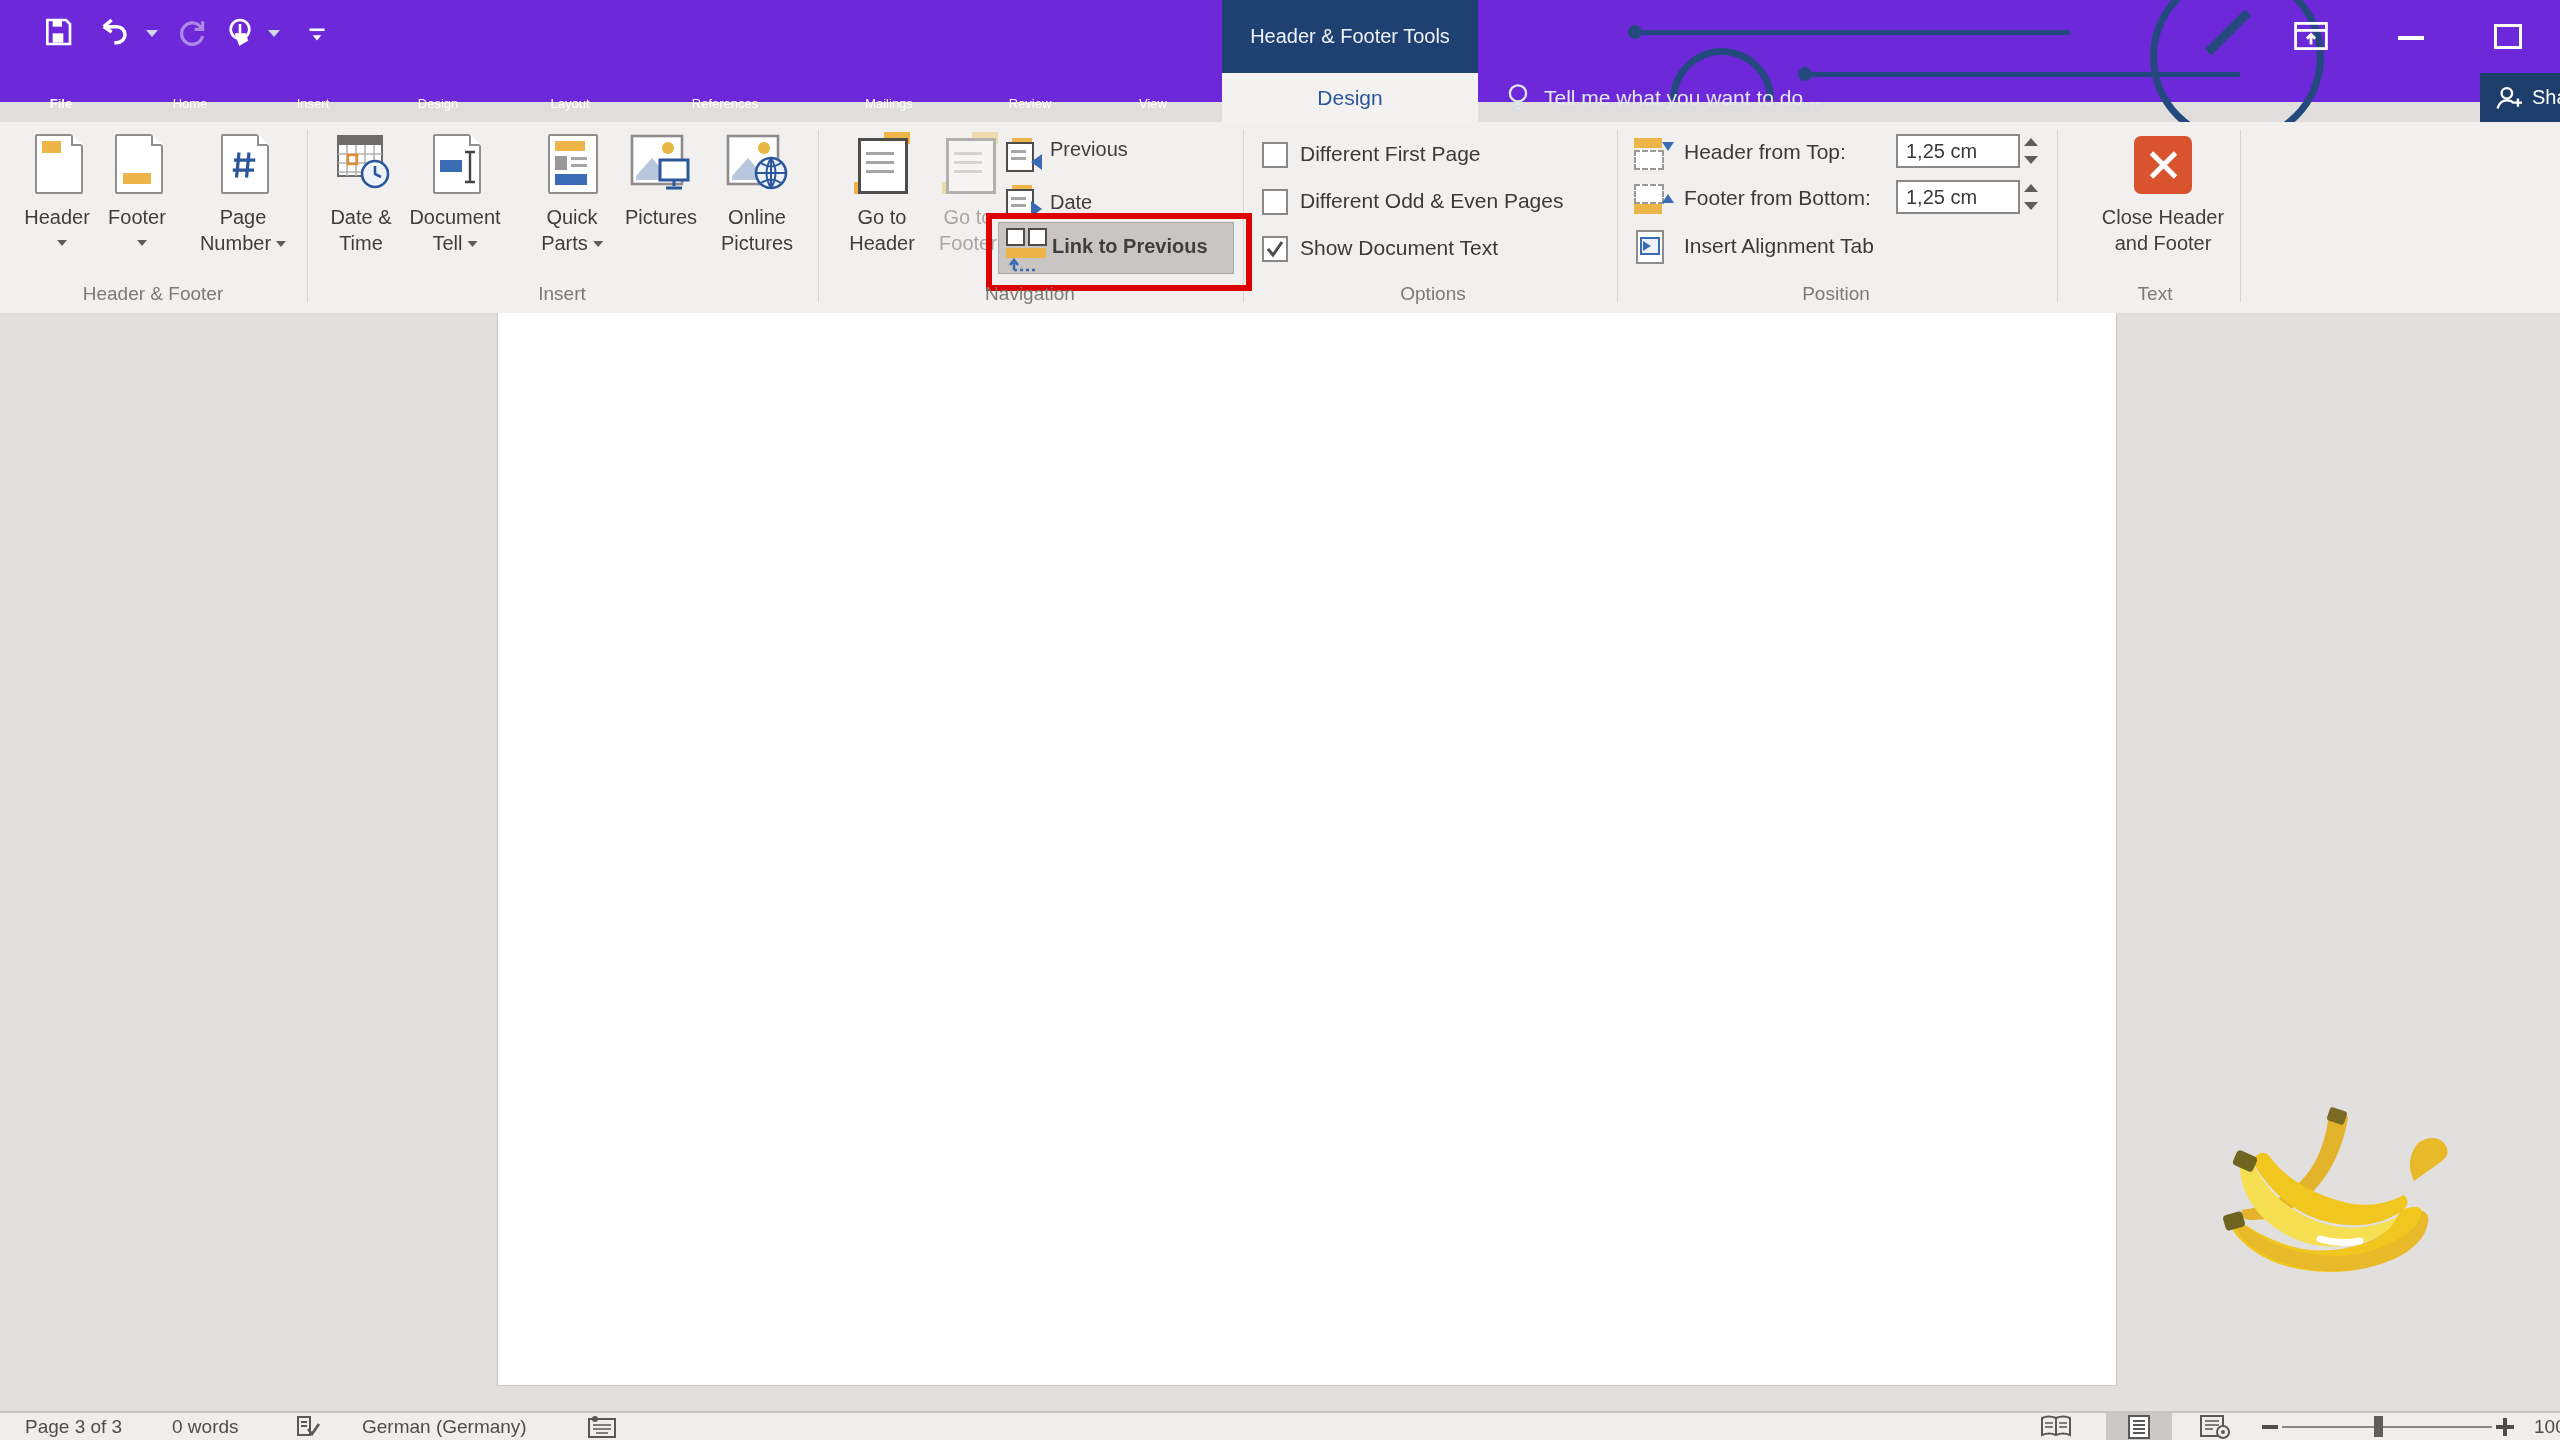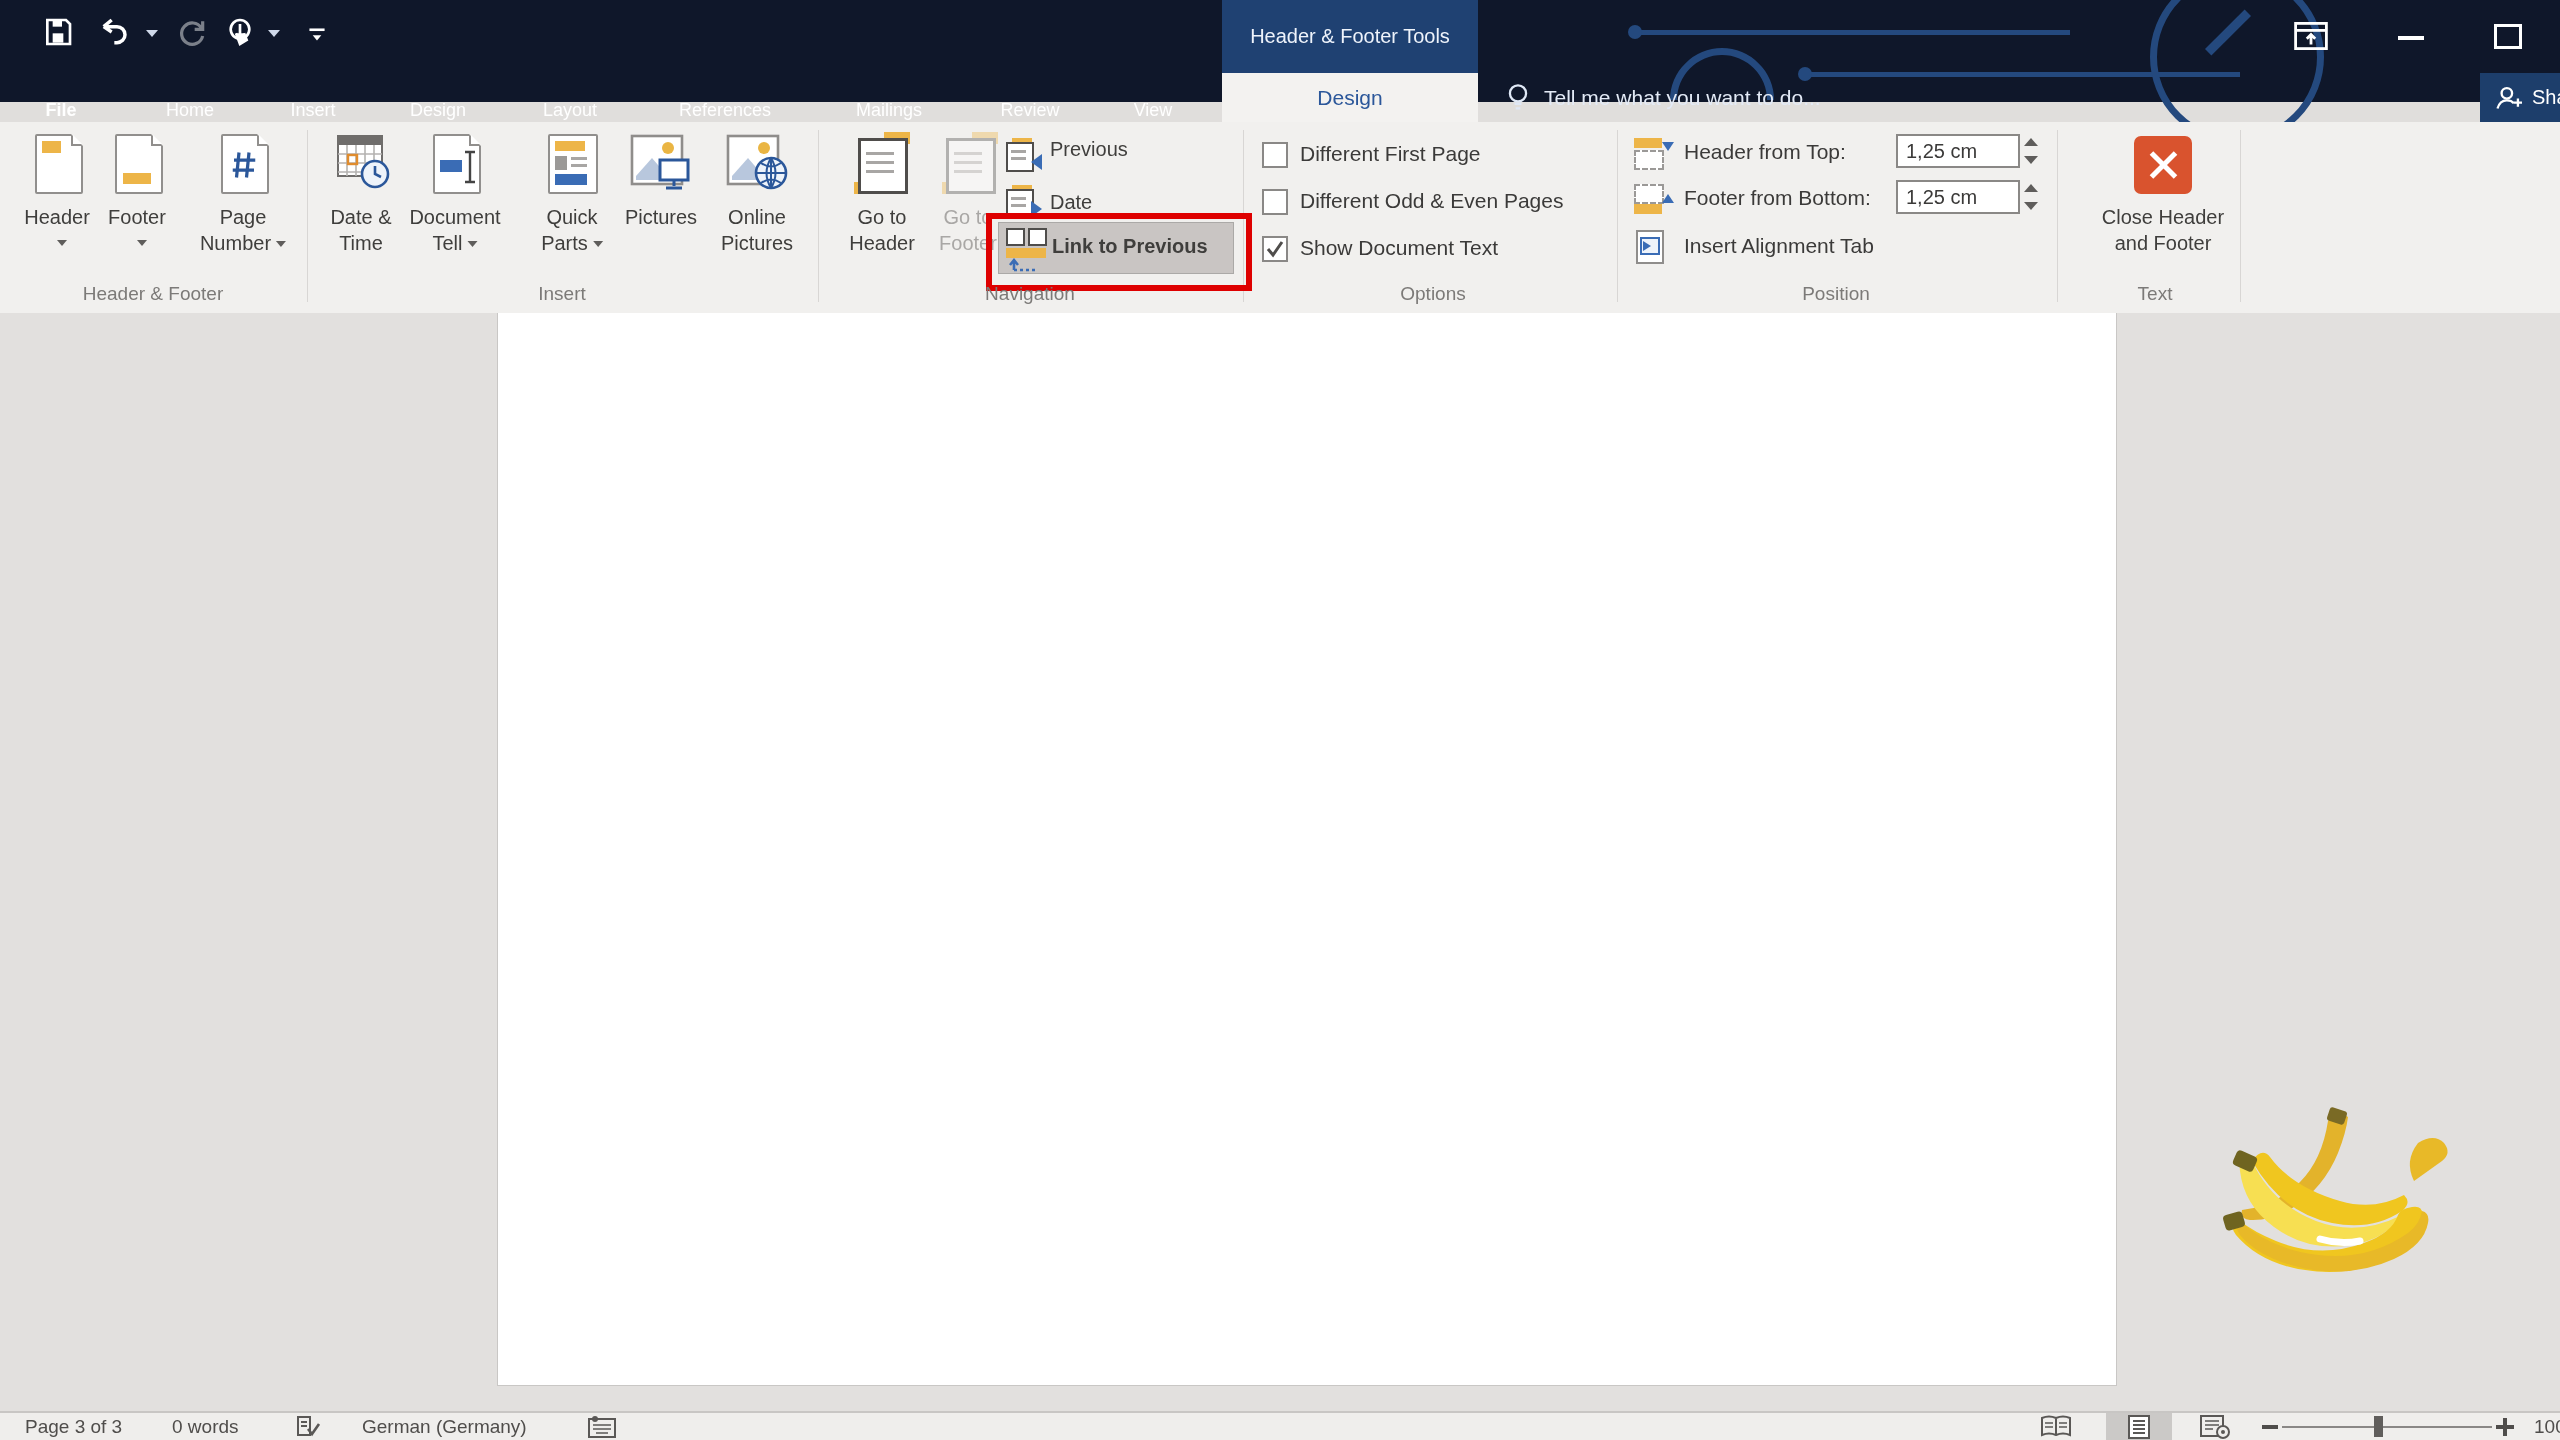--- a/index.html
+++ b/index.html
@@ -1,30 +1,30 @@
 <!DOCTYPE html>
 <html><head>
 <meta charset="utf-8">
 <style>
   html,body{margin:0;padding:0}
   body{width:2560px;height:1440px;overflow:hidden;position:relative;
        font-family:"Liberation Sans",sans-serif;background:#e0dedc;
        -webkit-font-smoothing:antialiased}
   .abs{position:absolute}
   
-  #titlebar{left:0;top:0;width:2560px;height:102px;background:#0f172a}
+  #titlebar{left:0;top:0;width:2560px;height:102px;background:#6d28d9}
   .deco{position:absolute;background:#24497e}
   .deco-dot{position:absolute;width:14px;height:14px;border-radius:50%;background:#24497e}
   .deco-ring{position:absolute;border:7px solid #24497e;border-radius:50%}
   .qat-ic{position:absolute;top:16px;width:34px;height:34px;color:#fff}
   .dda-w{width:0;height:0;border-left:6px solid transparent;border-right:6px solid transparent;border-top:7px solid #cfd9ea;position:absolute}
   #ctx-header{left:1222px;top:0;width:256px;height:73px;background:#1f4172;color:#eef3fb;
       font-size:20px;display:flex;align-items:center;justify-content:center}
   
-  .tab{position:absolute;top:86px;height:49px;line-height:49px;color:#fff;font-size:18px;transform:translateX(-50%);white-space:nowrap}
+  .tab{position:absolute;top:79px;height:49px;line-height:49px;color:#fff;font-size:13px;transform:translateX(-50%);white-space:nowrap}
   #ctx-tab{left:1222px;top:73px;width:256px;height:49px;background:#f3f2f0;color:#2b579a;
       font-size:21px;display:flex;align-items:center;justify-content:center}
   #tellme{left:1506px;top:73px;height:49px;display:flex;align-items:center;gap:14px;color:#e3eaf6;font-size:21px}
   #share-btn{left:2480px;top:73px;width:130px;height:49px;background:#1d3e6b;color:#fff;
       display:flex;align-items:center;gap:10px;padding-left:14px;font-size:20px;overflow:hidden}
   .winctl{position:absolute;color:#fff}
   
   #ribbon{left:0;top:122px;width:2560px;height:191px;background:#f1f0ee;border-bottom:1px solid #cfcdcb}
   .gsep{position:absolute;top:8px;width:1px;height:172px;background:#d8d6d4}
   .grplabel{position:absolute;top:161px;transform:translateX(-50%);font-size:19px;color:#7c7a78;white-space:nowrap}

